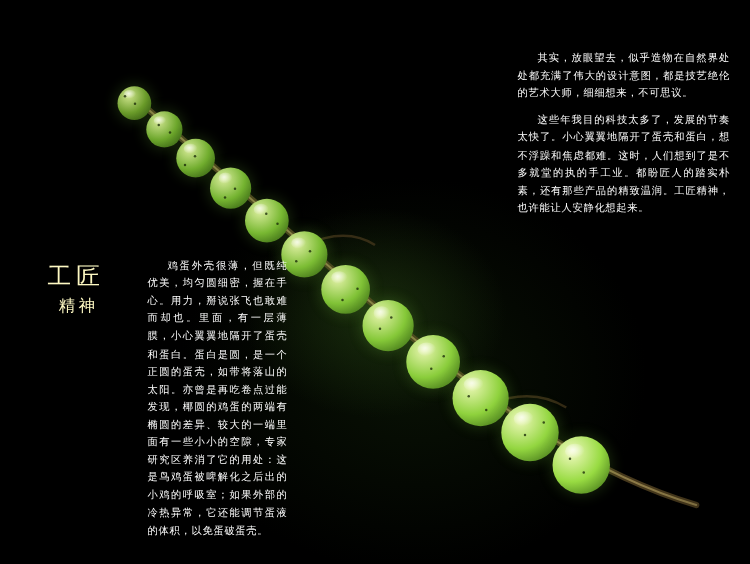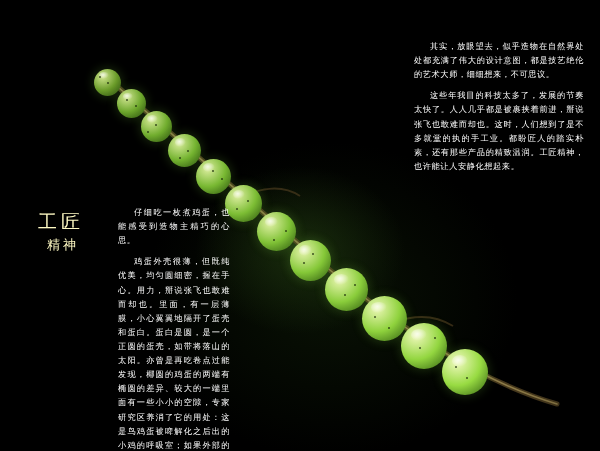--- a/index.html
+++ b/index.html
@@ -200,22 +200,21 @@
 
   <div class="vignette"></div>
 
   <div id="title">
     <div class="t1">工匠</div>
     <div class="t2">精神</div>
   </div>
 
   <div id="right-col" class="text-col">
     <p>其实，放眼望去，似乎造物在自然界处处都充满了伟大的设计意图，都是技艺绝伦的艺术大师，细细想来，不可思议。</p>
-    <p>这些年我目的科技太多了，发展的节奏太快了。人人几乎都是被裹挟着前进，掰说张飞也敢难而却也。这时，人们想到了是不多就堂的执的手工业。都盼匠人的踏实朴素，还有那些产品的精致温润。工匠精神，也许能让人安静化想起来。</p>
+    <p>这些年我目的科技太多了，发展的节奏太快了。小心翼翼地隔开了蛋壳和蛋白，想不浮躁和焦虑都难。这时，人们想到了是不多就堂的执的手工业。都盼匠人的踏实朴素，还有那些产品的精致温润。工匠精神，也许能让人安静化想起来。</p>
   </div>
 
   <div id="left-col" class="text-col">
-    <p>仔细吃一枚煮鸡蛋，也能感受到造物主精巧的心思。</p>
     <p>鸡蛋外壳很薄，但既纯优美，均匀圆细密，握在手心。用力，掰说张飞也敢难而却也。里面，有一层薄膜，小心翼翼地隔开了蛋壳和蛋白。蛋白是圆，是一个正圆的蛋壳，如带将落山的太阳。亦曾是再吃卷点过能发现，椰圆的鸡蛋的两端有椭圆的差异、较大的一端里面有一些小小的空隙，专家研究区养消了它的用处：这是鸟鸡蛋被啤解化之后出的小鸡的呼吸室；如果外部的冷热异常，它还能调节蛋液的体积，以免蛋破蛋壳。</p>
 
   </div>
 
 </div>
 
 </body></html>

